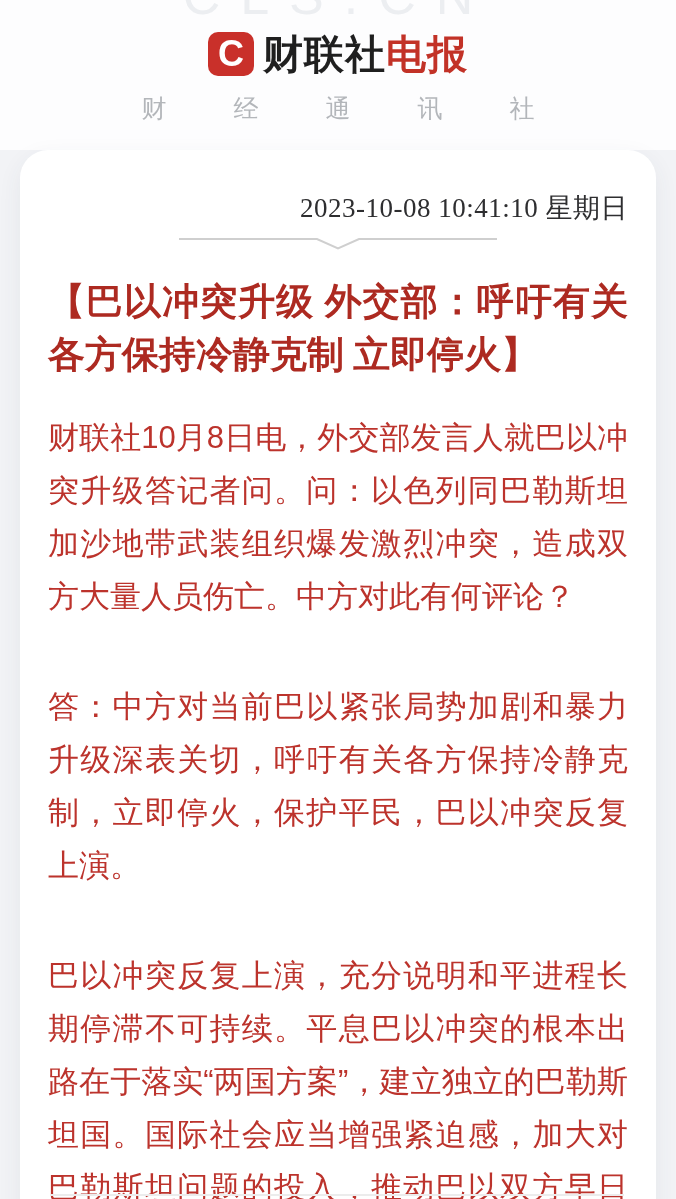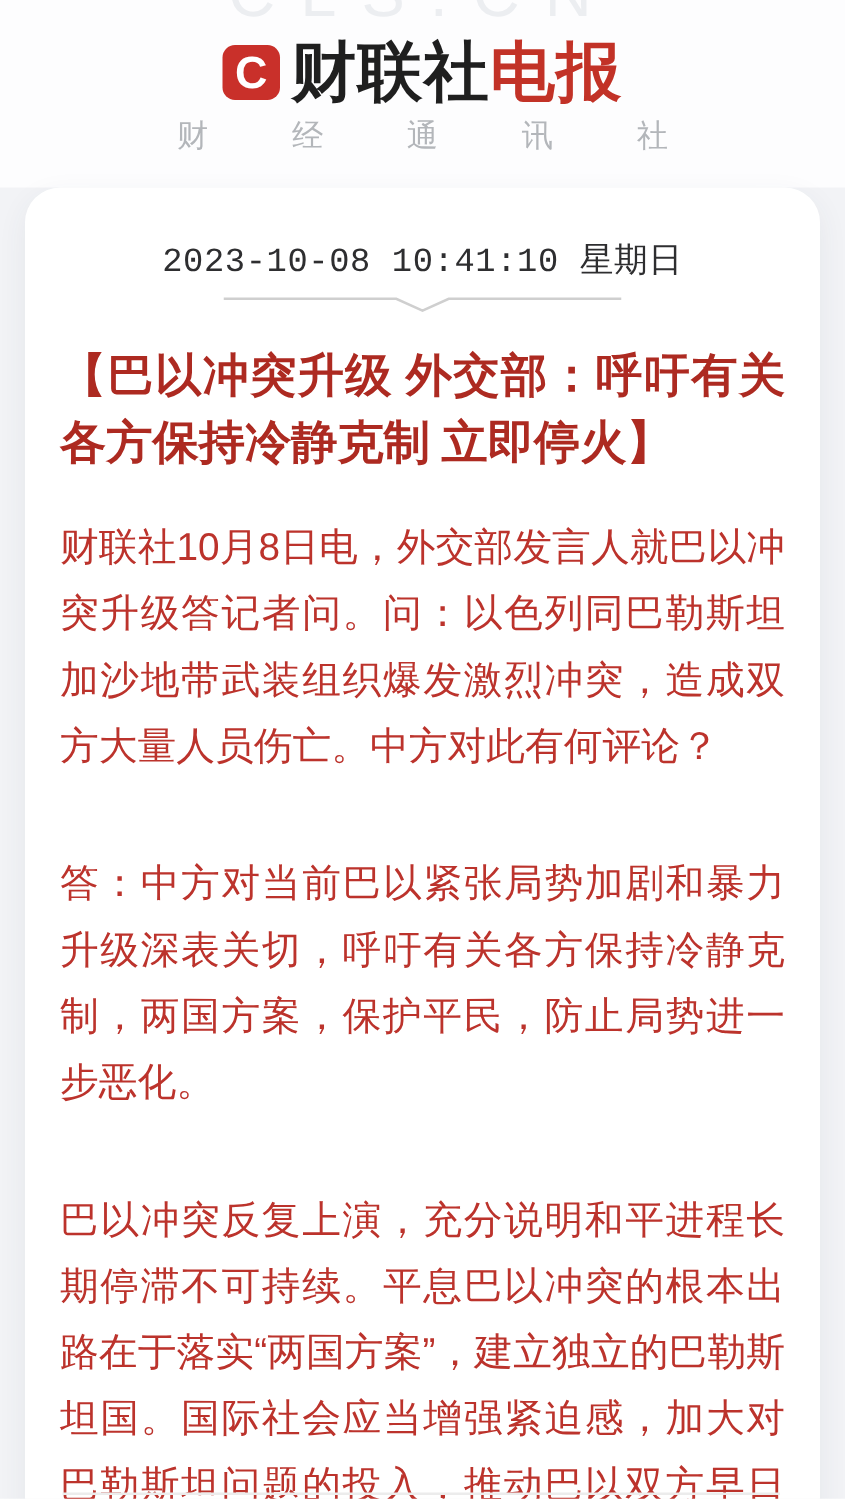--- a/index.html
+++ b/index.html
@@ -52,21 +52,21 @@
     border-radius: 10px;
     display: flex;
     align-items: center;
     justify-content: center;
     color: #ffffff;
     font-size: 36px;
     font-weight: 900;
     font-family: "Liberation Sans", sans-serif;
   }
   .brand-name {
-    font-size: 52px;
+    font-size: 40px;
     font-weight: 900;
     line-height: 1;
     letter-spacing: 1px;
     font-family: "Liberation Sans", sans-serif;
   }
   .brand-name .black { color: var(--brand-black); }
   .brand-name .red   { color: var(--brand-red); }
   .tagline {
     position: absolute;
     top: 92px;
@@ -86,22 +86,22 @@
     top: 150px;
     left: 20px;
     width: 636px;
     height: 1100px;
     background: var(--card-bg);
     border-radius: 28px 28px 0 0;
     box-shadow: 0 8px 24px rgba(60,70,90,0.07);
     padding: 40px 28px 0 28px;
   }
   .post-datetime {
-    text-align: center;
-    font-family: Liberation Mono, monospace;
+    text-align: right;
+    font-family: Liberation Serif, serif;
     font-size: 27px;
     color: var(--date-color);
     letter-spacing: 0.5px;
   }
   .notch-divider {
     display: block;
     margin: 11px auto 0 auto;
   }
   .post-title {
     margin-top: 25px;
@@ -152,20 +152,20 @@
     <div class="post-datetime">2023-10-08 10:41:10 星期日</div>
 
     <svg class="notch-divider" width="320" height="14" viewBox="0 0 320 14">
       <path d="M1 2 H139 L160 11.5 L181 2 H319" fill="none" stroke="#cfcfcf" stroke-width="2"></path>
     </svg>
 
     <div class="post-title">【巴以冲突升级 外交部：呼吁有关各方保持冷静克制 立即停火】</div>
 
     <div class="post-body">
       <p>财联社10月8日电，外交部发言人就巴以冲突升级答记者问。问：以色列同巴勒斯坦加沙地带武装组织爆发激烈冲突，造成双方大量人员伤亡。中方对此有何评论？</p>
-      <p>答：中方对当前巴以紧张局势加剧和暴力升级深表关切，呼吁有关各方保持冷静克制，两国方案，保护平民，防止局势进一步恶化。</p>
+      <p>答：中方对当前巴以紧张局势加剧和暴力升级深表关切，呼吁有关各方保持冷静克制，立即停火，保护平民，巴以冲突反复上演。</p>
       <p>巴以冲突反复上演，充分说明和平进程长期停滞不可持续。平息巴以冲突的根本出路在于落实“两国方案”，建立独立的巴勒斯坦国。国际社会应当增强紧迫感，加大对巴勒斯坦问题的投入，推动巴以双方早日恢复和谈，寻求持久和平之道。中方将继续同国际社会一道为此作出不懈努力。</p>
     </div>
   </div>
 
   <div class="bottom-divider"></div>
 
 </div>
 
 </body></html>

